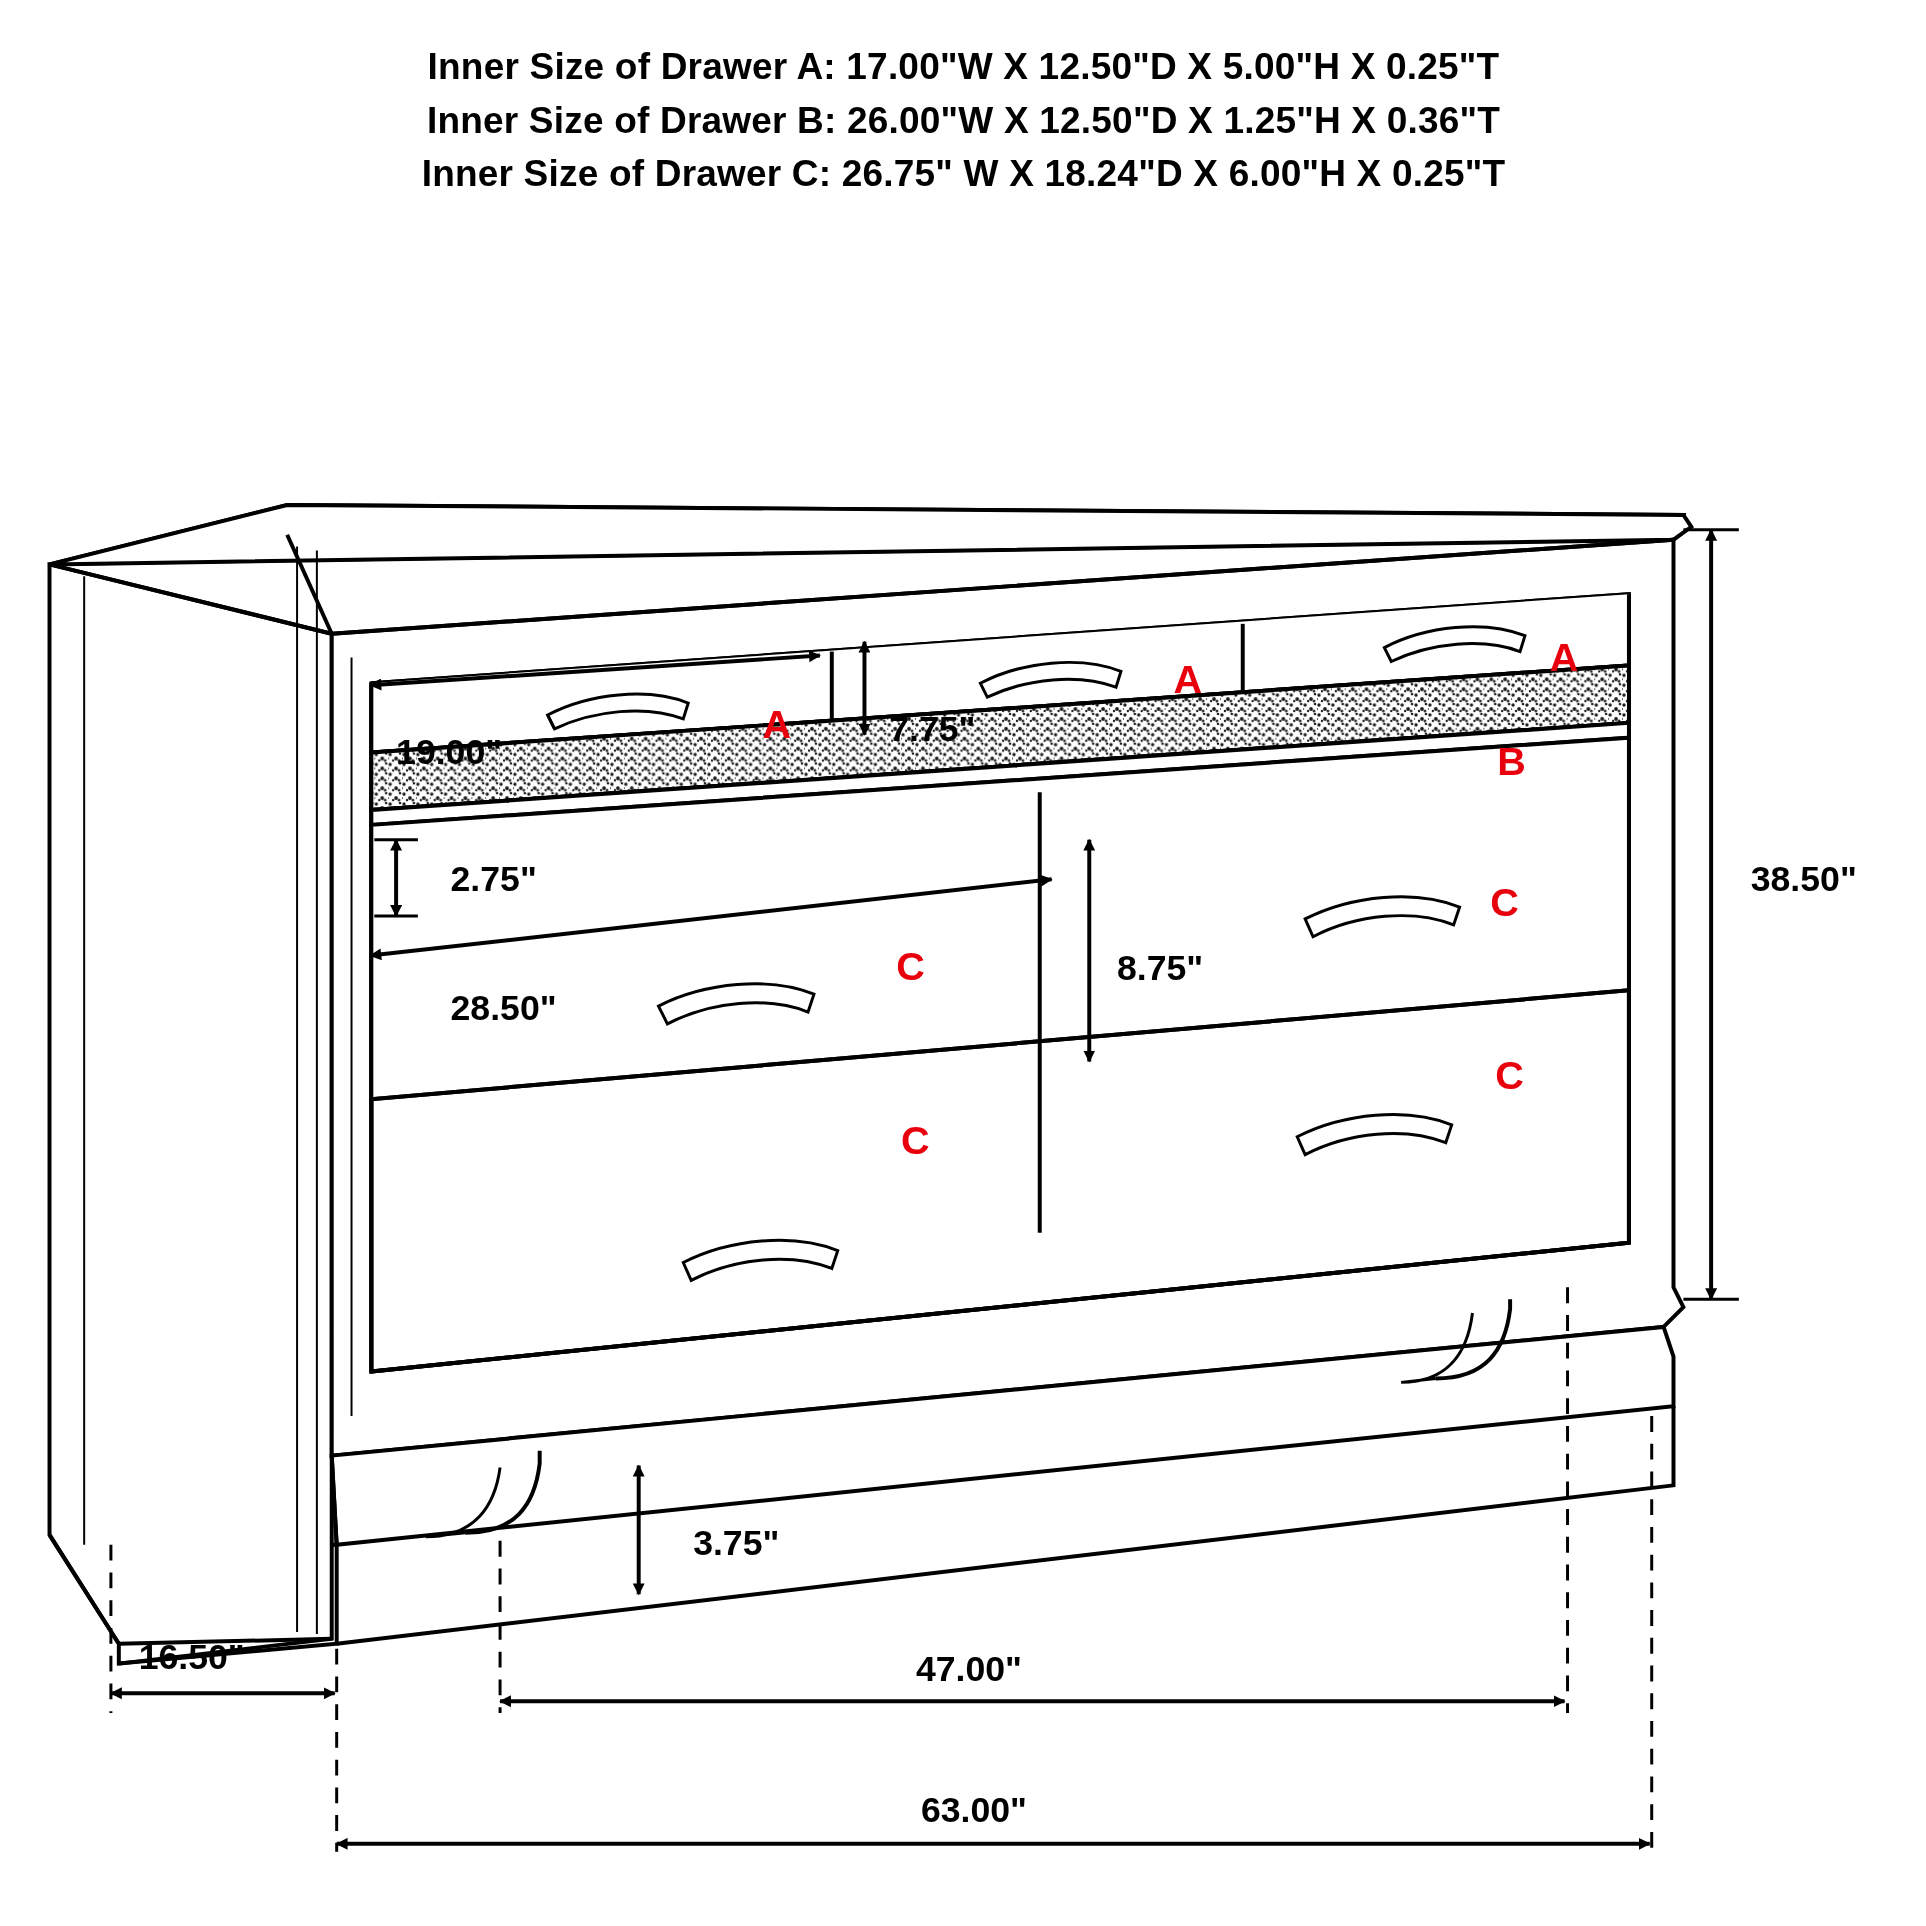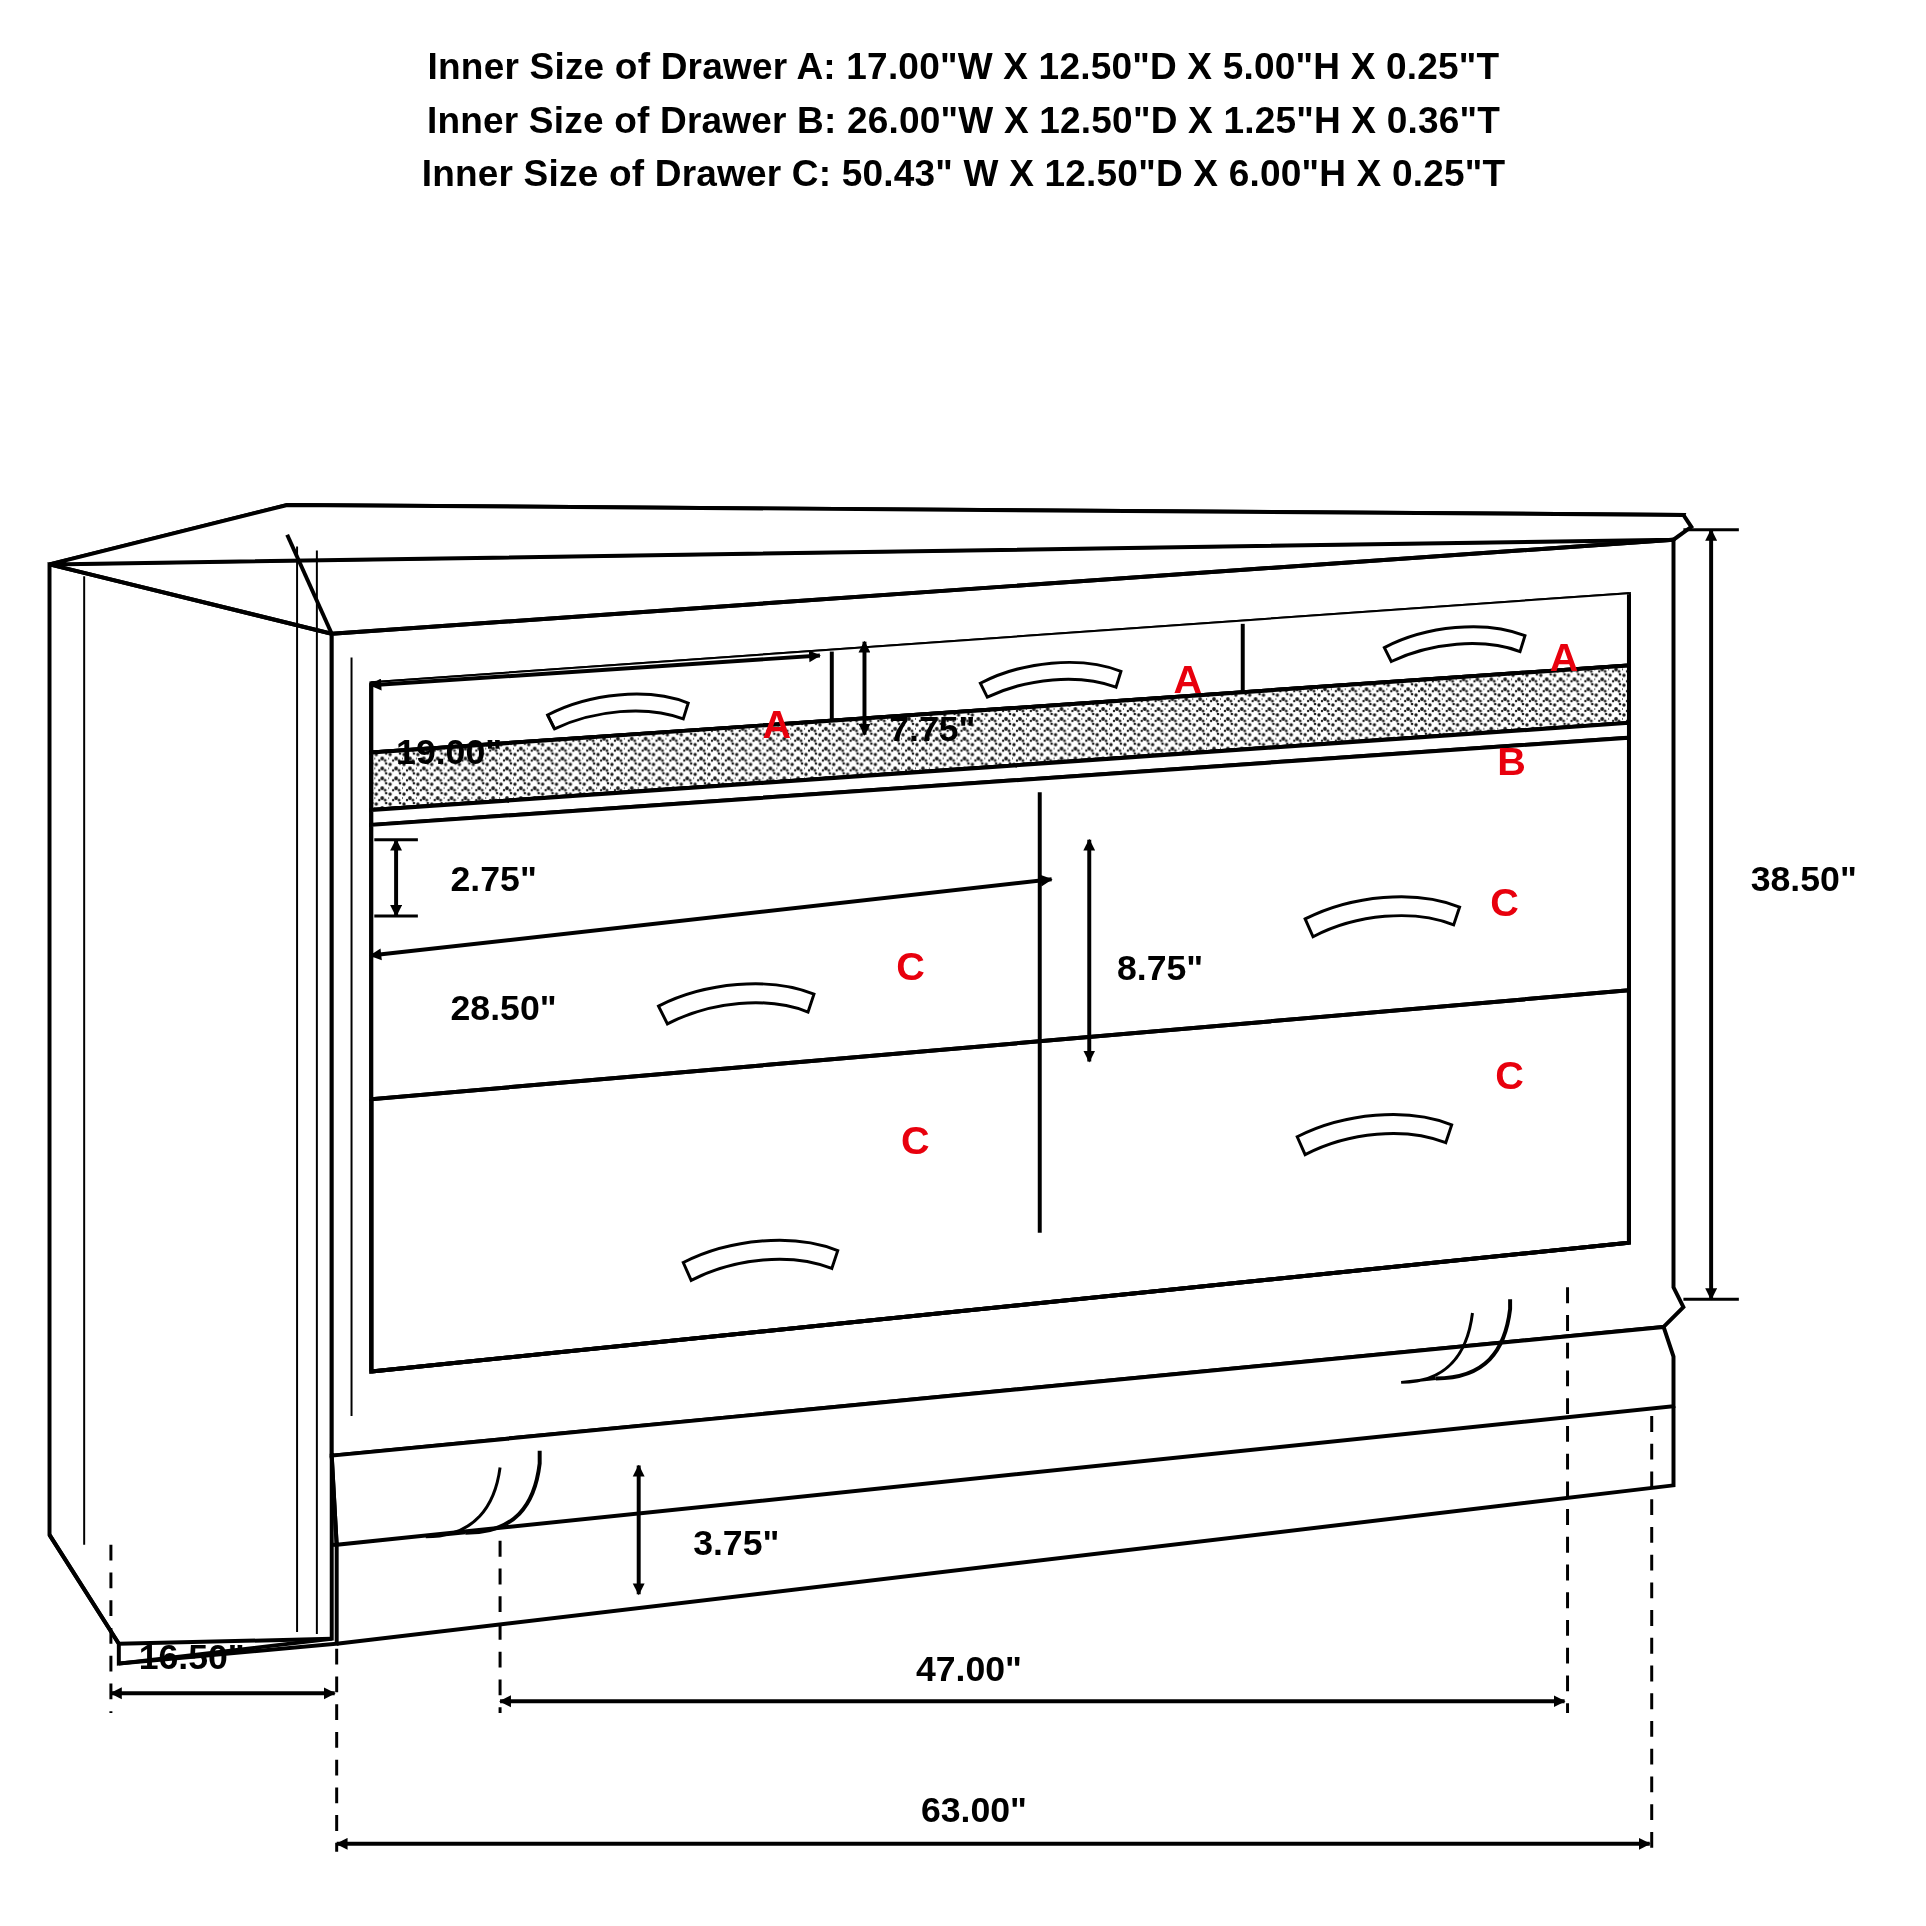--- a/index.html
+++ b/index.html
@@ -9,21 +9,21 @@
   #dresser-svg{position:absolute;left:0;top:0;width:1927px;height:1927px;}
   .dim{font-size:36px;font-weight:bold;fill:#000;font-family:"Liberation Sans",sans-serif;}
   .dlabel{font-size:40px;font-weight:bold;fill:#e8000d;font-family:"Liberation Sans",sans-serif;}
 </style>
 </head>
 <body>
 
 <div class="specs">
   <div class="line">Inner Size of Drawer A: 17.00"W X 12.50"D X 5.00"H X 0.25"T</div>
   <div class="line">Inner Size of Drawer B: 26.00"W X 12.50"D X 1.25"H X 0.36"T</div>
-  <div class="line">Inner Size of Drawer C: 50.43" W X 12.50"D X 6.00"H X 0.25"T</div>
+  <div class="line">Inner Size of Drawer C: 26.75" W X 18.24"D X 6.00"H X 0.25"T</div>
 </div>
 
 <svg id="dresser-svg" viewBox="0 0 1946 1946">
   <defs>
     <marker id="arrH" markerWidth="14" markerHeight="14" refX="11" refY="6" orient="auto" markerUnits="userSpaceOnUse">
       <path d="M0,0 L12,6 L0,12 z" fill="#000"></path>
     </marker>
     <marker id="arrHs" markerWidth="14" markerHeight="14" refX="1" refY="6" orient="auto" markerUnits="userSpaceOnUse">
       <path d="M12,0 L0,6 L12,12 z" fill="#000"></path>
     </marker>

